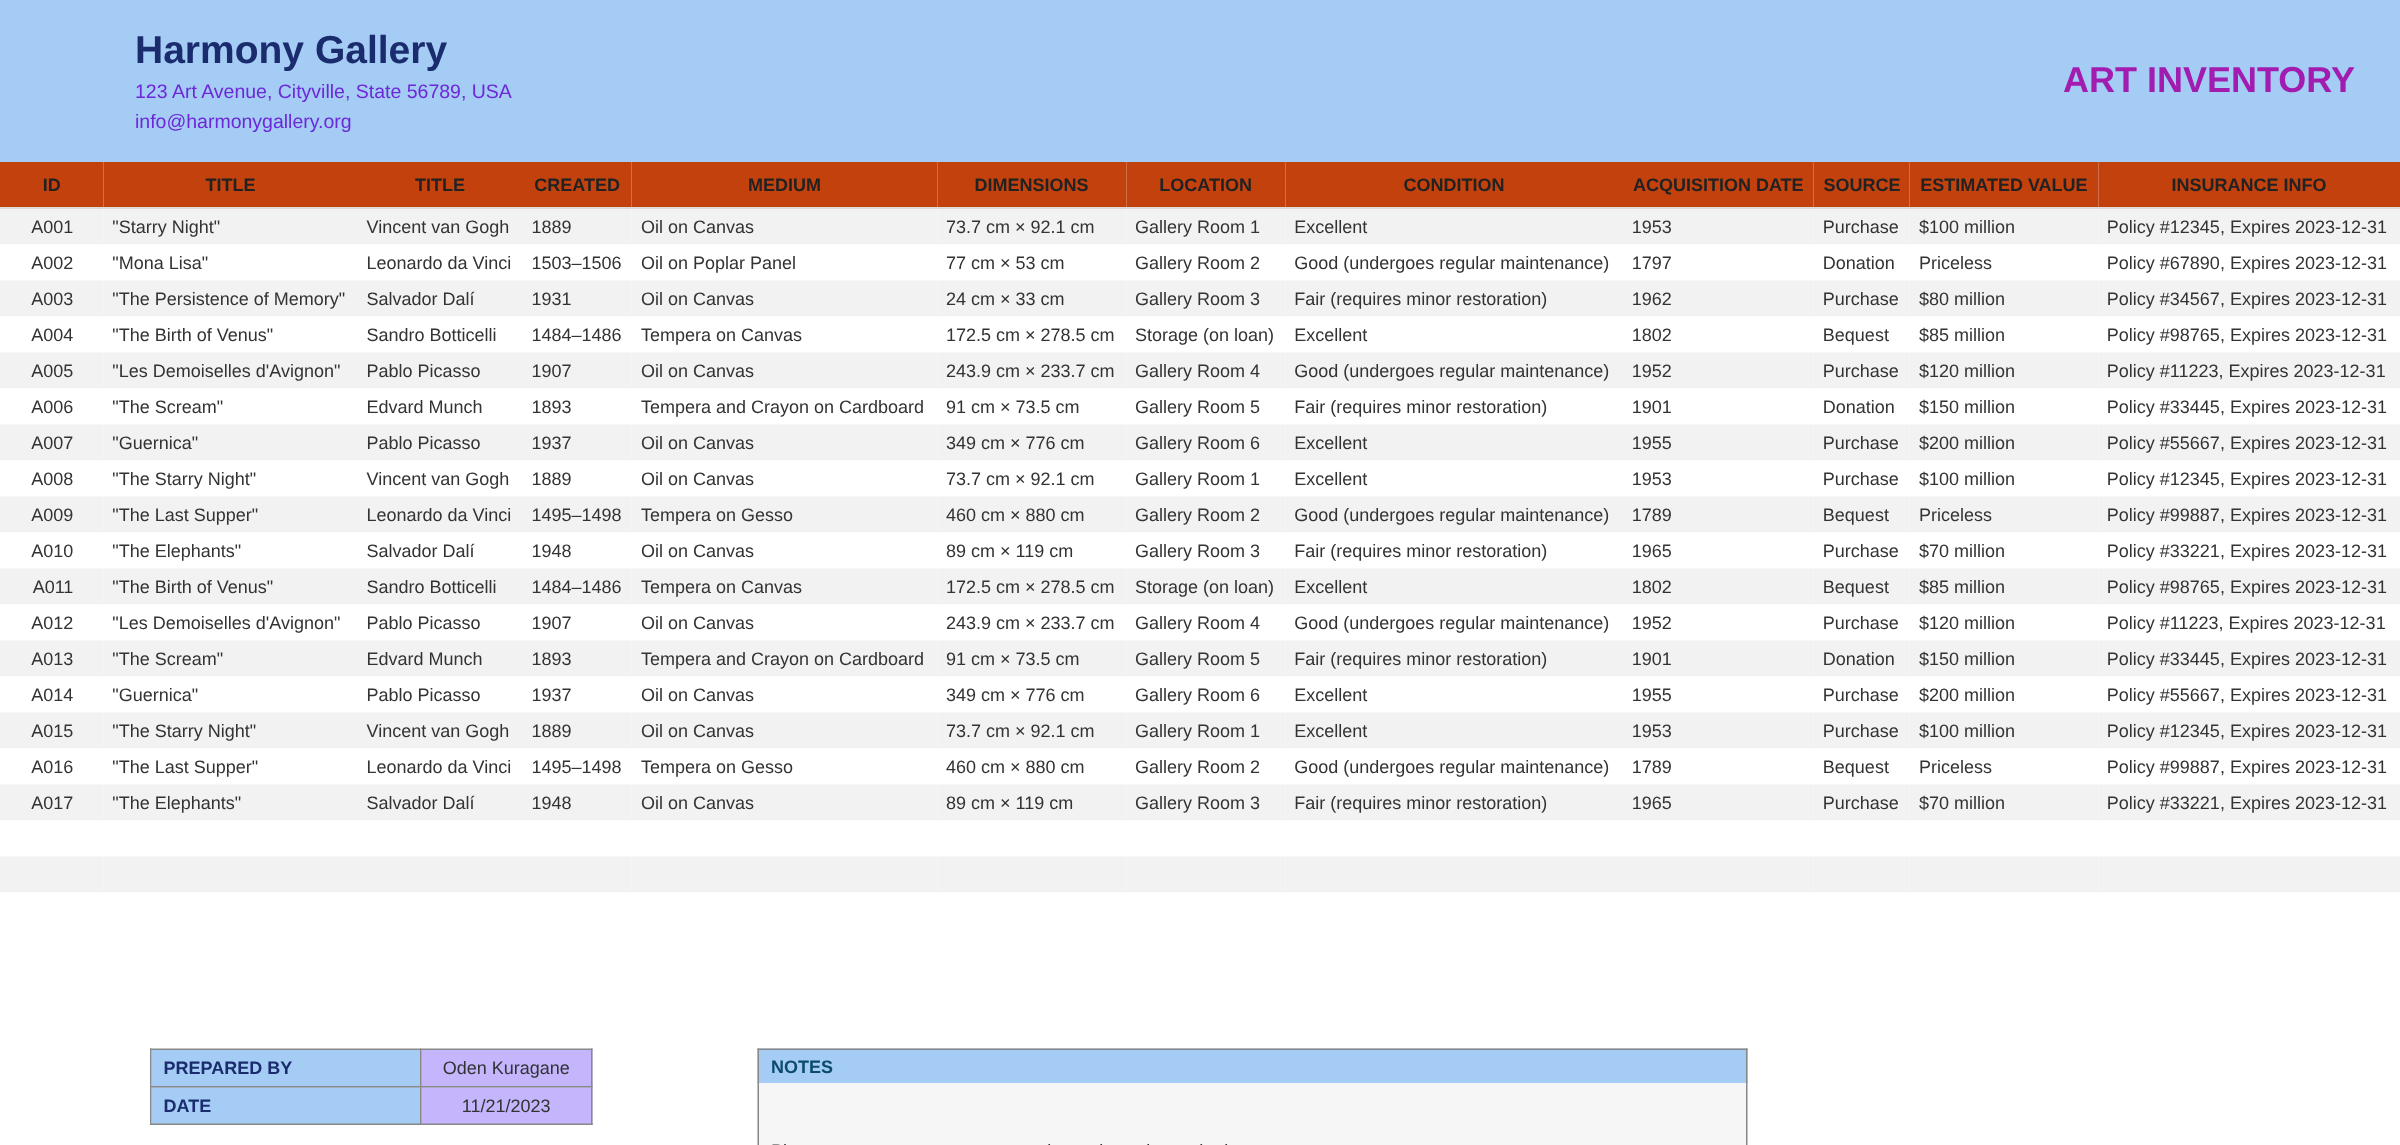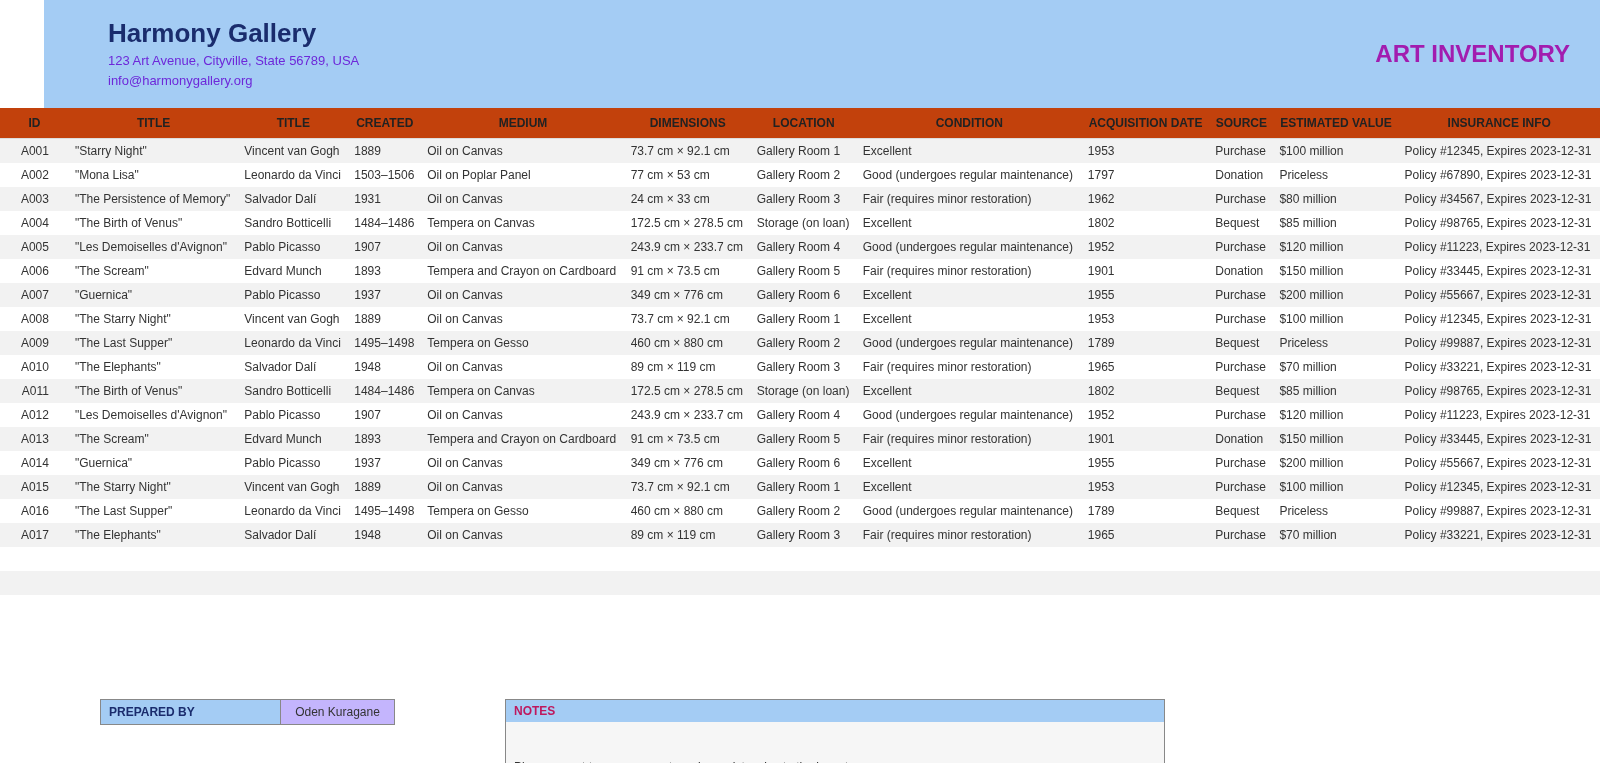--- a/index.html
+++ b/index.html
@@ -7,25 +7,24 @@
       margin: 0;
       padding: 0;
     }
     body {
       font-family: Arial, Helvetica, sans-serif;
       background: #fff;
       color: #333;
     }
     .header {
       background: #a4ccf4;
-      padding: 18px 30px 18px 64px;
+      padding: 18px 30px 18px 90px;
       display: flex;
       justify-content: space-between;
       align-items: center;
-      margin-left: 44px;
     }
     .header-left {
       color: #1a2c6d;
     }
     .gallery-name {
       font-size: 26px;
       font-weight: 800;
       color: #1a2c6d;
       margin-bottom: 2px;
     }
@@ -112,21 +111,21 @@
     table.sign td.value {
       text-align: center;
       background: #c4b5fd;
     }
     .notes-block {
       width: 660px;
       font-size: 12px;
     }
     .notes-header {
       background: #a4ccf4;
-      color: #be185d;
+      color: #0c4a6e;
       font-weight: 600;
       padding: 4px 8px;
       border-top: 1px solid #888;
       border-left: 1px solid #888;
       border-right: 1px solid #888;
     }
     .notes-body {
       border-left: 1px solid #888;
       border-right: 1px solid #888;
       border-bottom: 1px solid #888;
@@ -452,20 +451,24 @@
 </div>
 
 <div class="footer">
   <div class="sign-block">
     <table class="sign">
       <tbody>
           <tr>
         <td class="label">PREPARED BY</td>
         <td class="value">Oden Kuragane</td>
       </tr>
+      <tr>
+        <td class="label">DATE</td>
+        <td class="value">11/21/2023</td>
+      </tr>
     </tbody>
       </table>
 
   </div>
   <div class="notes-block">
     <div class="notes-header">NOTES</div>
     <div class="notes-body">Please report to management any inconsistencies to the inventory.</div>
   </div>
 </div>
 

